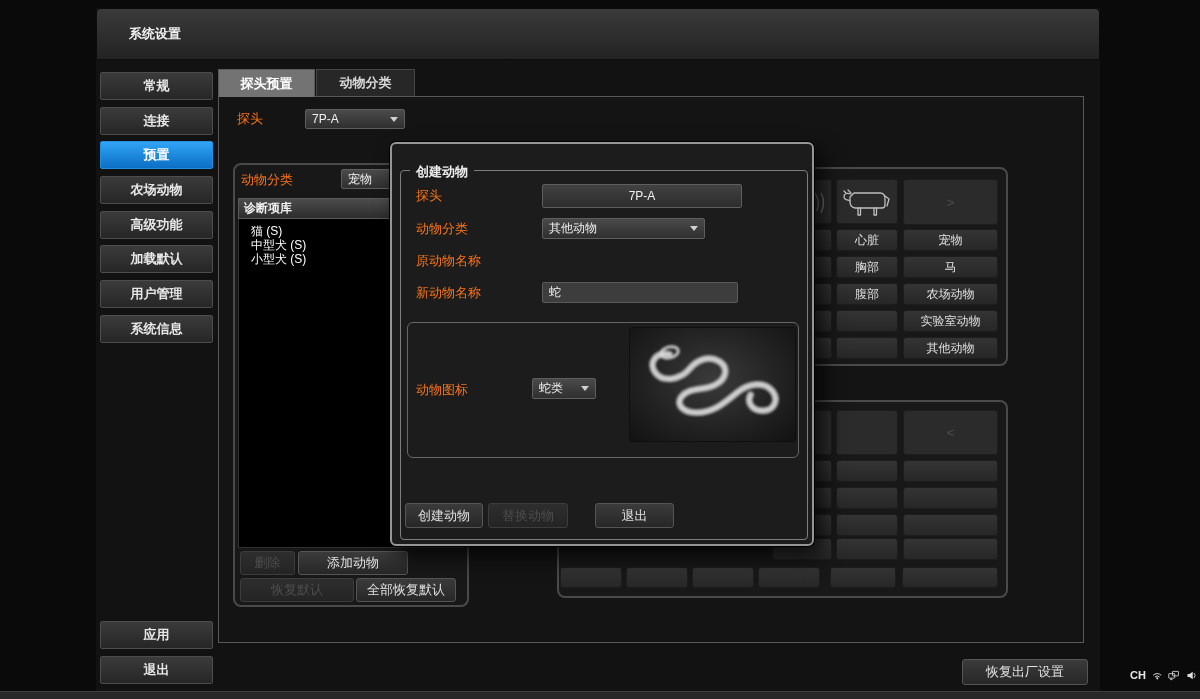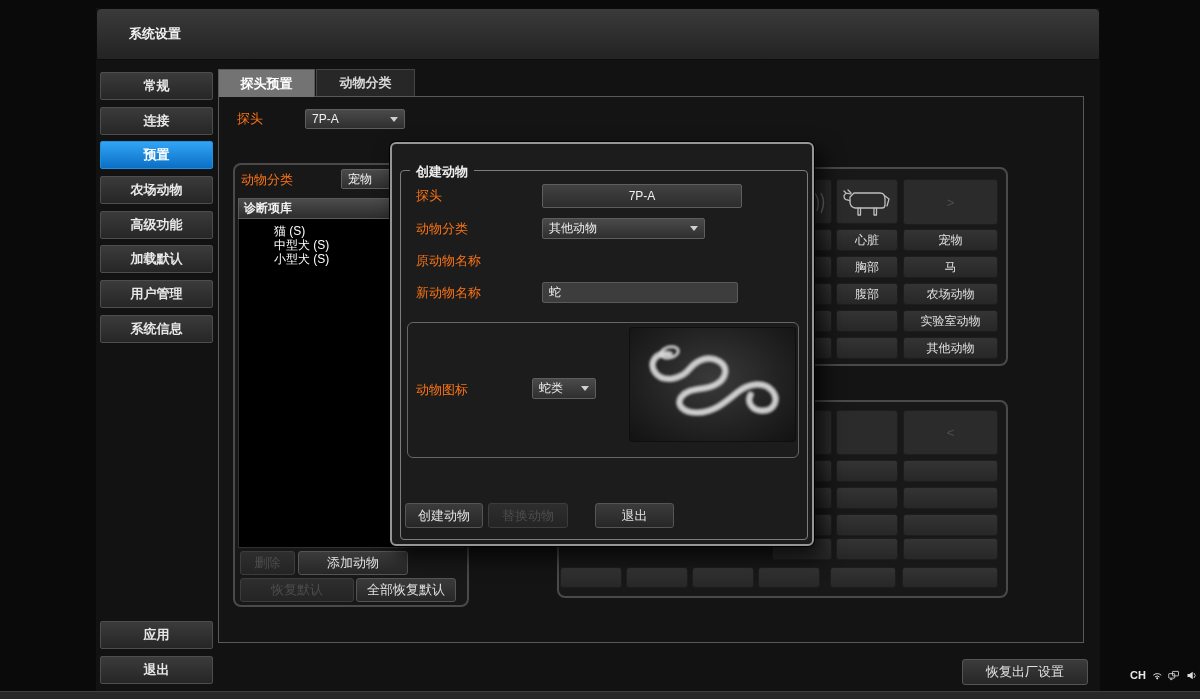--- a/index.html
+++ b/index.html
@@ -25,21 +25,21 @@
   .btn{background:linear-gradient(#3b3b3b,#272727);border:1px solid #555;border-radius:3px;
        display:flex;align-items:center;justify-content:center;font-size:13px;color:#e0e0e0;cursor:pointer;}
   .btn.dis{color:#4d4d4d;background:linear-gradient(#2e2e2e,#242424);border-color:#3c3c3c;}
   .cell{background:linear-gradient(#343434,#272727);border:1px solid #1d1d1d;border-radius:3px;
         display:flex;align-items:center;justify-content:center;font-size:12px;color:#e0e0e0;cursor:pointer;}
   .imgcell{background:#2b2b2b;border:1px solid #1d1d1d;border-radius:3px;display:flex;align-items:center;justify-content:center;}
   .faint{color:#4f4f4f;font-size:13px;}
   .listbox{background:#000;border:1px solid #303030;}
   .listhdr{background:linear-gradient(#4c4c4c,#2d2d2d);border:1px solid #5a5a5a;display:flex;align-items:center;
            font-size:12px;font-weight:bold;color:#f2f2f2;padding:0 5px;}
-  .li{font-size:12px;color:#fff;line-height:14px;padding-left:36px;cursor:pointer;}
+  .li{font-size:12px;color:#fff;line-height:14px;padding-left:13px;cursor:pointer;}
   .dialog{background:#1c1c1c;border:2px solid #969696;border-radius:6px;z-index:10;
           box-shadow:0 0 0 1px #000,8px 10px 22px rgba(0,0,0,.8);}
   .gbox{border:1px solid #7d7d7d;border-radius:4px;}
   .legend{position:absolute;background:#1c1c1c;padding:0 6px;font-size:13px;font-weight:bold;color:#ededed;}
   .ibox{border:1px solid #666;border-radius:6px;}
   .valbox{background:linear-gradient(#414141,#2d2d2d);border:1px solid #5e5e5e;border-radius:2px;
           display:flex;align-items:center;justify-content:center;font-size:12px;color:#f0f0f0;}
   .tinput{background:#3d3d3d;border:1px solid #5a5a5a;border-radius:2px;color:#f0f0f0;font-size:12px;
           padding:0 6px;font-family:inherit;outline:none;}
   .snakebox{background:radial-gradient(ellipse at 50% 45%,#3a3a3a 0%,#232323 55%,#121212 100%);

